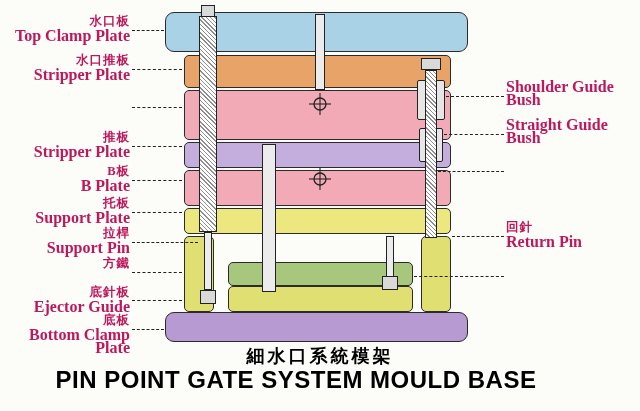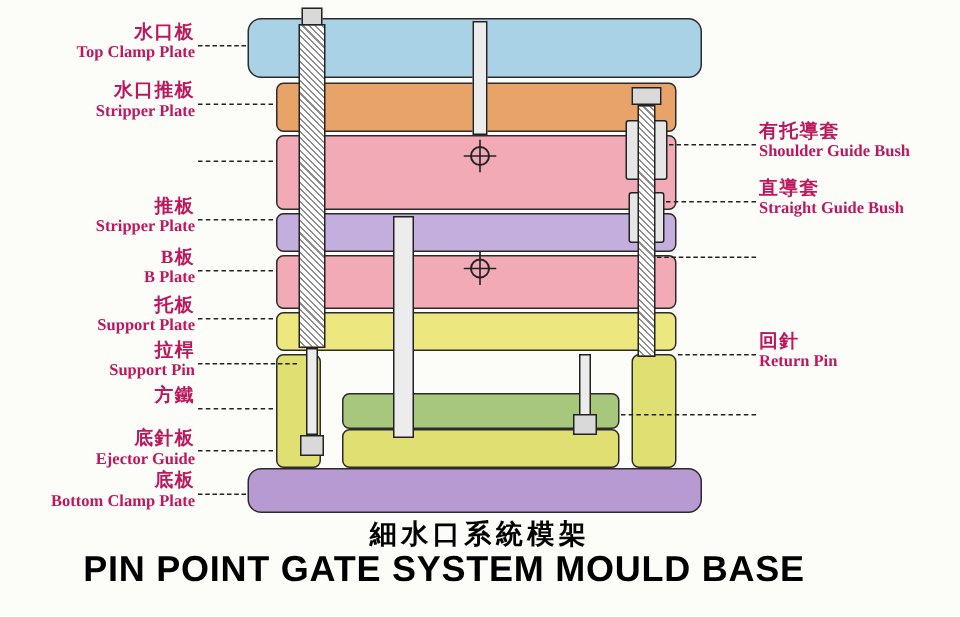--- a/index.html
+++ b/index.html
@@ -7,21 +7,21 @@
          font-family:"Liberation Serif","DejaVu Serif",serif;}
   .plate{position:absolute;border:1px solid #2b2b2b;border-radius:5px;box-sizing:border-box;}
   .big{border-radius:9px;}
   .rod{position:absolute;border:1px solid #222;box-sizing:border-box;background:#ececec;}
   .hatch{background:repeating-linear-gradient(45deg,#ffffff 0 2px,#8f8f8f 2px 3px);}
   .bolt{position:absolute;border:1px solid #222;background:#d9d9d9;box-sizing:border-box;}
   .bush{position:absolute;border:1px solid #222;background:#e6e6e6;border-radius:2px;box-sizing:border-box;}
   .leader{position:absolute;height:0;border-top:1.4px dashed #222;z-index:6;}
   .lbl{position:absolute;font-weight:bold;color:#be185d;z-index:7;}
   .lbl .cn{display:block;font-size:12.5px;line-height:15px;letter-spacing:1px;}
-  .lbl .en{display:block;font-size:11px;line-height:13px;}
+  .lbl .en{display:block;font-size:16px;line-height:13px;}
   .left-lbl{left:0;width:130px;text-align:right;}
   .right-lbl{left:506px;width:134px;text-align:left;}
   .xhair{position:absolute;z-index:5;}
   #title-cn{position:absolute;left:0;top:344px;width:640px;text-align:center;
             font-size:18px;font-weight:bold;letter-spacing:3px;color:#000;}
   #title-en{position:absolute;left:0;top:366px;width:592px;text-align:center;
             font-family:"Liberation Sans","DejaVu Sans",sans-serif;
             font-size:24px;font-weight:bold;letter-spacing:0.5px;color:#000;}
   .z1{z-index:1}.z2{z-index:2}.z3{z-index:3}
 </style>
@@ -117,25 +117,23 @@
   <div class="lbl left-lbl" style="top:285px">
     <span class="cn">底針板</span>
     <span class="en">Ejector Guide</span>
   </div>
   <div class="lbl left-lbl" style="top:313px">
     <span class="cn">底板</span>
     <span class="en">Bottom Clamp Plate</span>
   </div>
 
   <div class="lbl right-lbl" style="top:80px">
-    <span class="cn">有托導套</span>
     <span class="en">Shoulder Guide Bush</span>
   </div>
   <div class="lbl right-lbl" style="top:118px">
-    <span class="cn">直導套</span>
     <span class="en">Straight Guide Bush</span>
   </div>
   <div class="lbl right-lbl" style="top:220px">
     <span class="cn">回針</span>
     <span class="en">Return Pin</span>
   </div>
 
   <div id="title-cn">細水口系統模架</div>
   <div id="title-en">PIN POINT GATE SYSTEM MOULD BASE</div>
 

